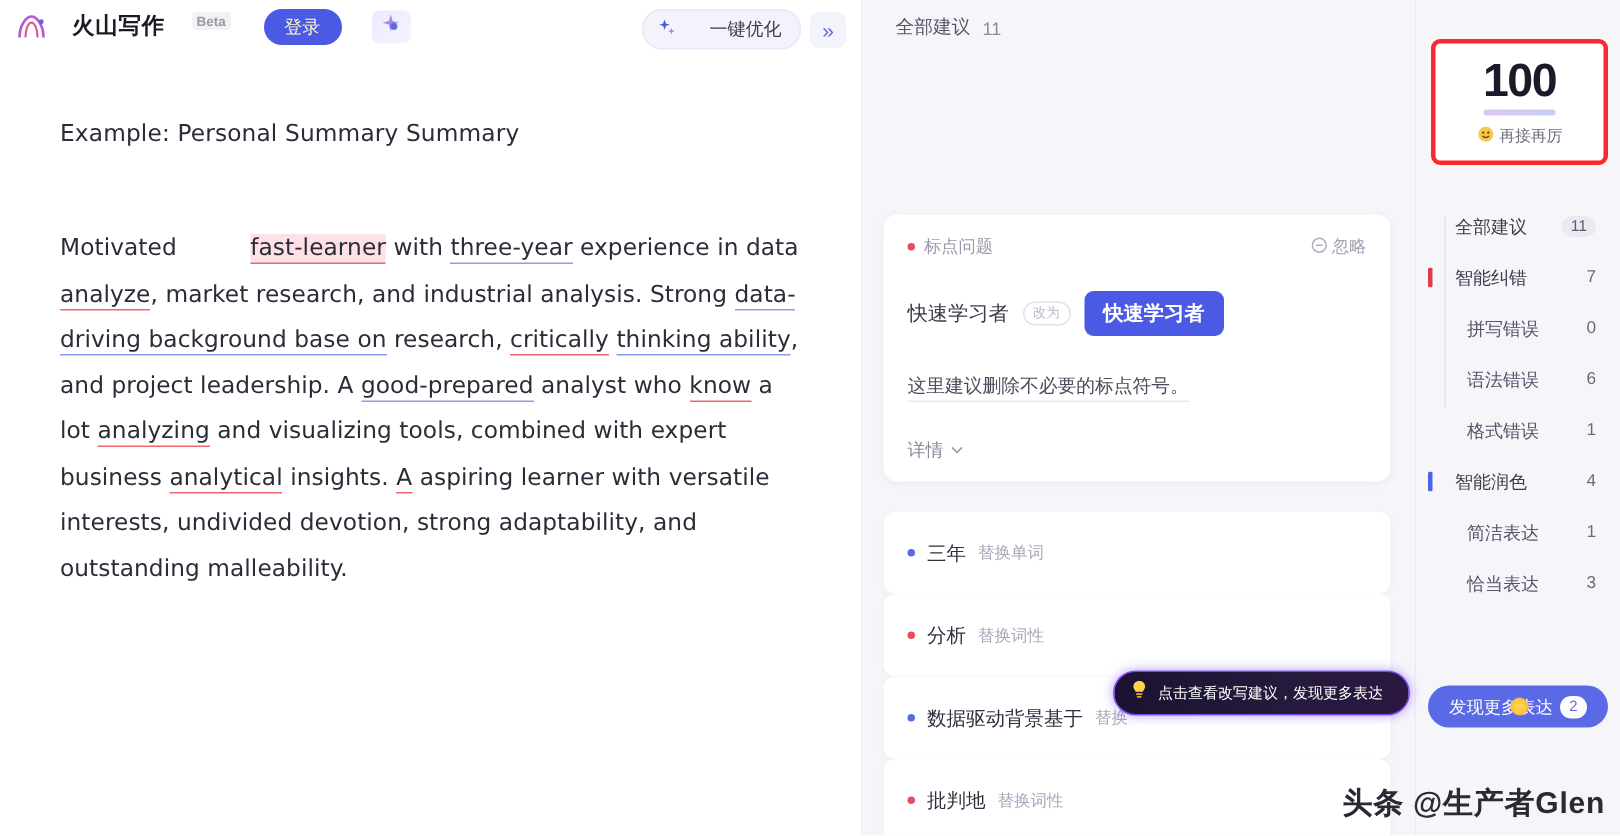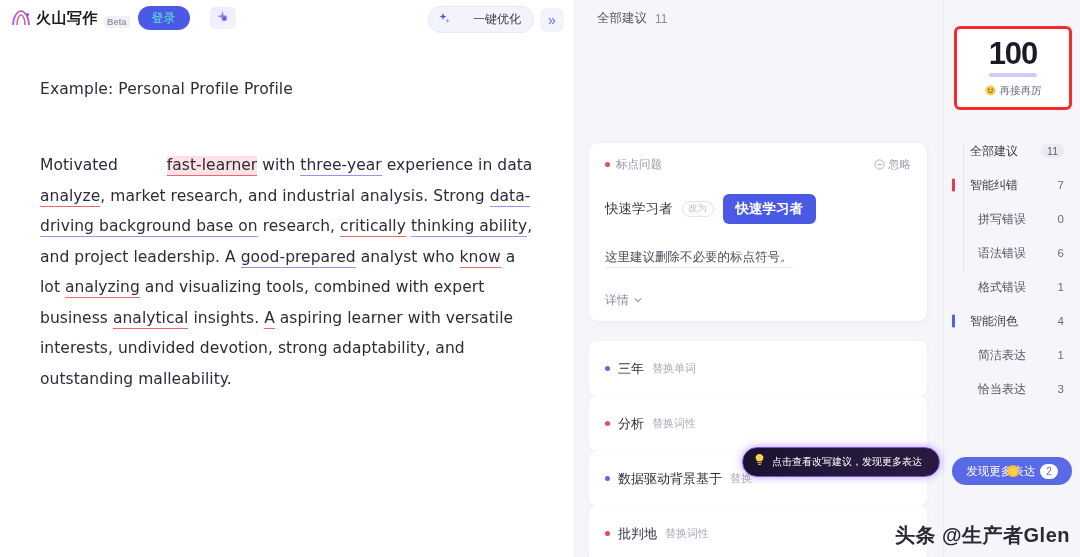--- a/index.html
+++ b/index.html
@@ -19,34 +19,35 @@
     border-right: 1px solid #ededf2;
     flex: 0 0 575px;
   }
   .editor-header {
     height: 36px;
     display: flex; align-items: center;
     padding: 0 12px 0 10px;
     gap: 8px;
     position: relative;
   }
-  .logo-wrap { display: flex; align-items: flex-end; gap: 4px; }
+  .logo-wrap { display: flex; align-items: flex-start; gap: 16px; }
   .logo-mark { width: 22px; height: 20px; position: relative; display:block; }
   .logo-text {
     font-size: 15px; font-weight: bold; color: #1b1b24;
     letter-spacing: .5px;
   }
   .beta-badge {
     font-size: 9px; color: #9a9aa8; font-weight: bold;
     padding: 1px 3px; border-radius: 3px;
     background: #f2f2f6; margin-left: 2px;
   }
   .login-btn {
+    margin-left: 14px;
     background: #4b5ae4;
-    color: #5eead4;
+    color: #fef9c3;
     font-size: 12px;
     border-radius: 13px;
     padding: 4px 14px;
     border: none;
     cursor: pointer;
     line-height: 1.35;
   }
   .spark-chip {
     margin-left: 12px;
     width: 26px; height: 22px;
@@ -343,21 +344,21 @@
               <path d="M9.6 6.6 L10.2 8.2 L11.8 8.8 L10.2 9.4 L9.6 11 L9 9.4 L7.4 8.8 L9 8.2 Z" fill="#8a96ee"></path>
             </svg>
           </span>
           <span>一键优化</span>
         </div>
         <div class="collapse-btn">»</div>
       </div>
     </div>
 
     <div class="doc-body">
-      <div class="doc-title">Example: Personal Profile Profile</div>
+      <div class="doc-title">Example: Personal Summary Summary</div>
       <div class="doc-para"><span>Motivated </span><span class="err-red-hl">fast-learner</span><span> with </span><span class="err-blue">three-year</span><span> experience in data </span><span class="err-red">analyze</span><span>, market research, and industrial analysis. Strong </span><span class="err-blue">data-driving background base on</span><span> research, </span><span class="err-red">critically</span><span> </span><span class="err-blue">thinking ability</span><span>, and project leadership. A </span><span class="err-blue">good-prepared</span><span> analyst who </span><span class="err-red">know</span><span> a lot </span><span class="err-red">analyzing</span><span> and visualizing tools, combined with expert business </span><span class="err-red">analytical</span><span> insights. </span><span class="err-red">A</span><span> aspiring learner with versatile interests, undivided devotion, strong adaptability, and outstanding malleability.</span></div>
     </div>
   </div>
 
   <div class="sugg-pane">
 
     <div class="sugg-head">
       <span>全部建议</span>
       <span class="cnt">11</span>
     </div>

